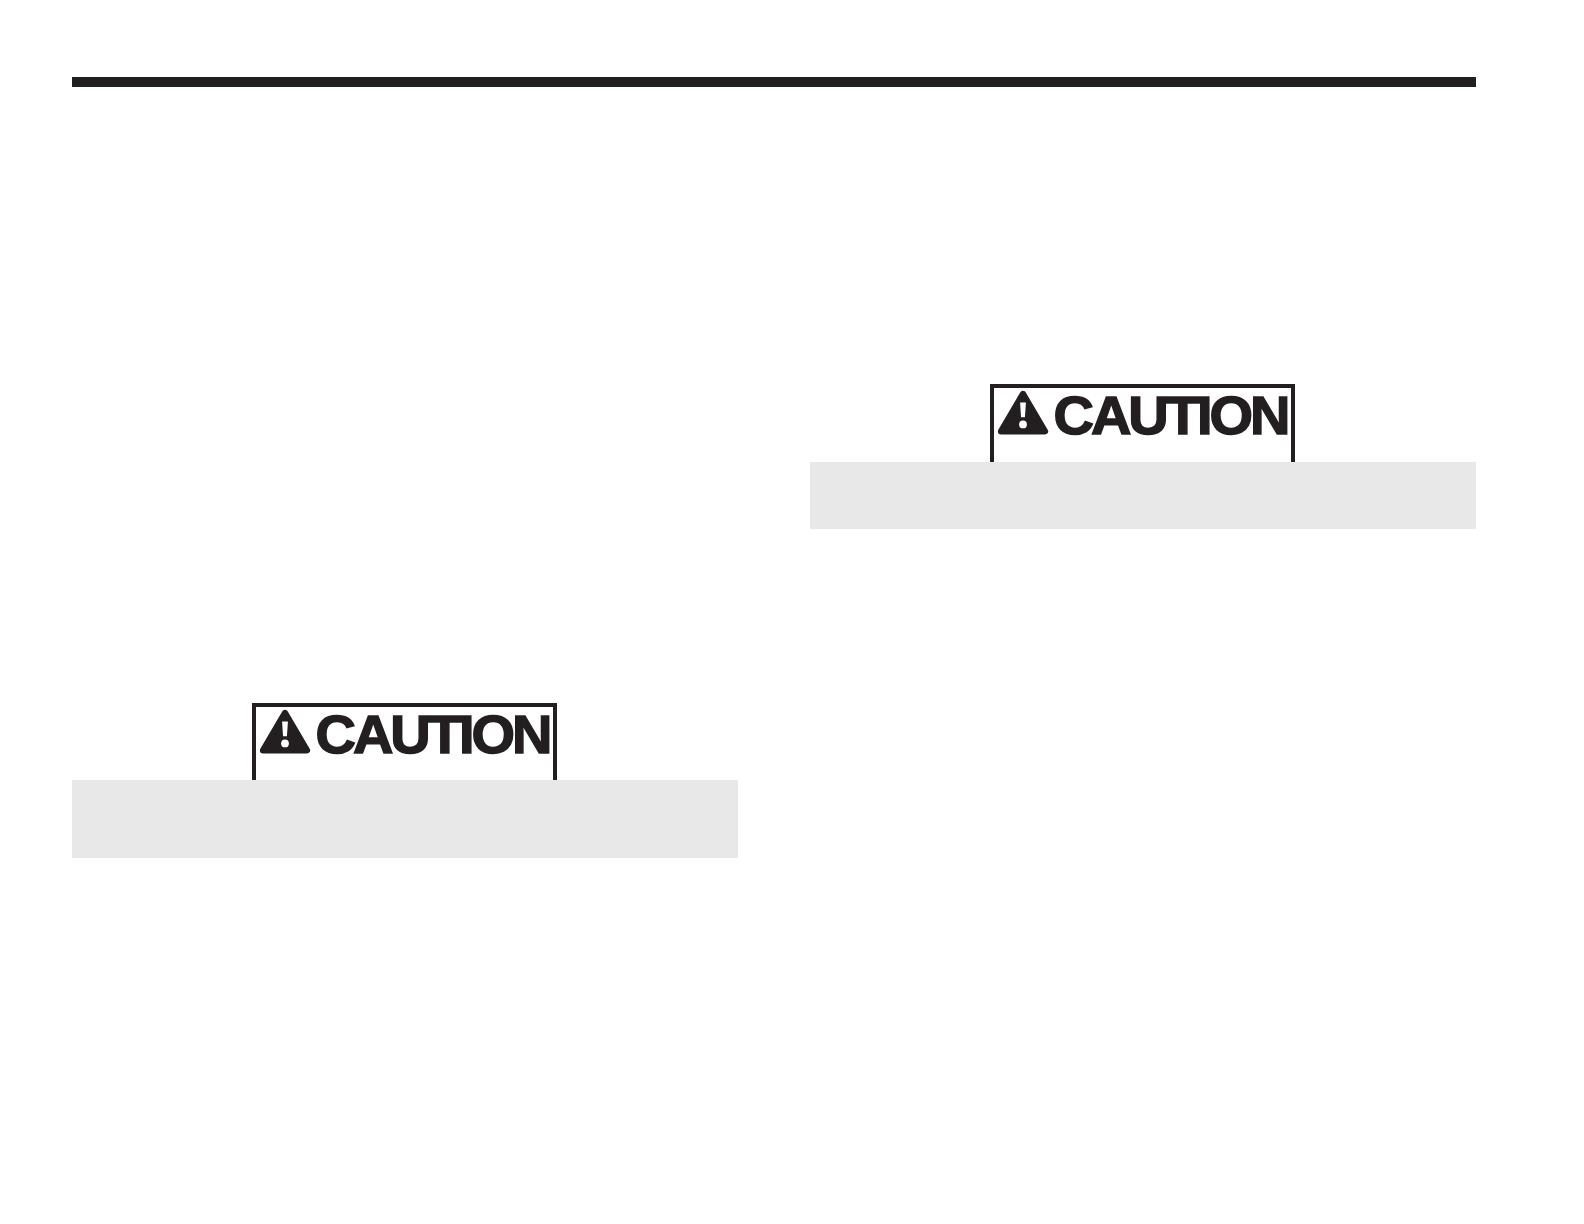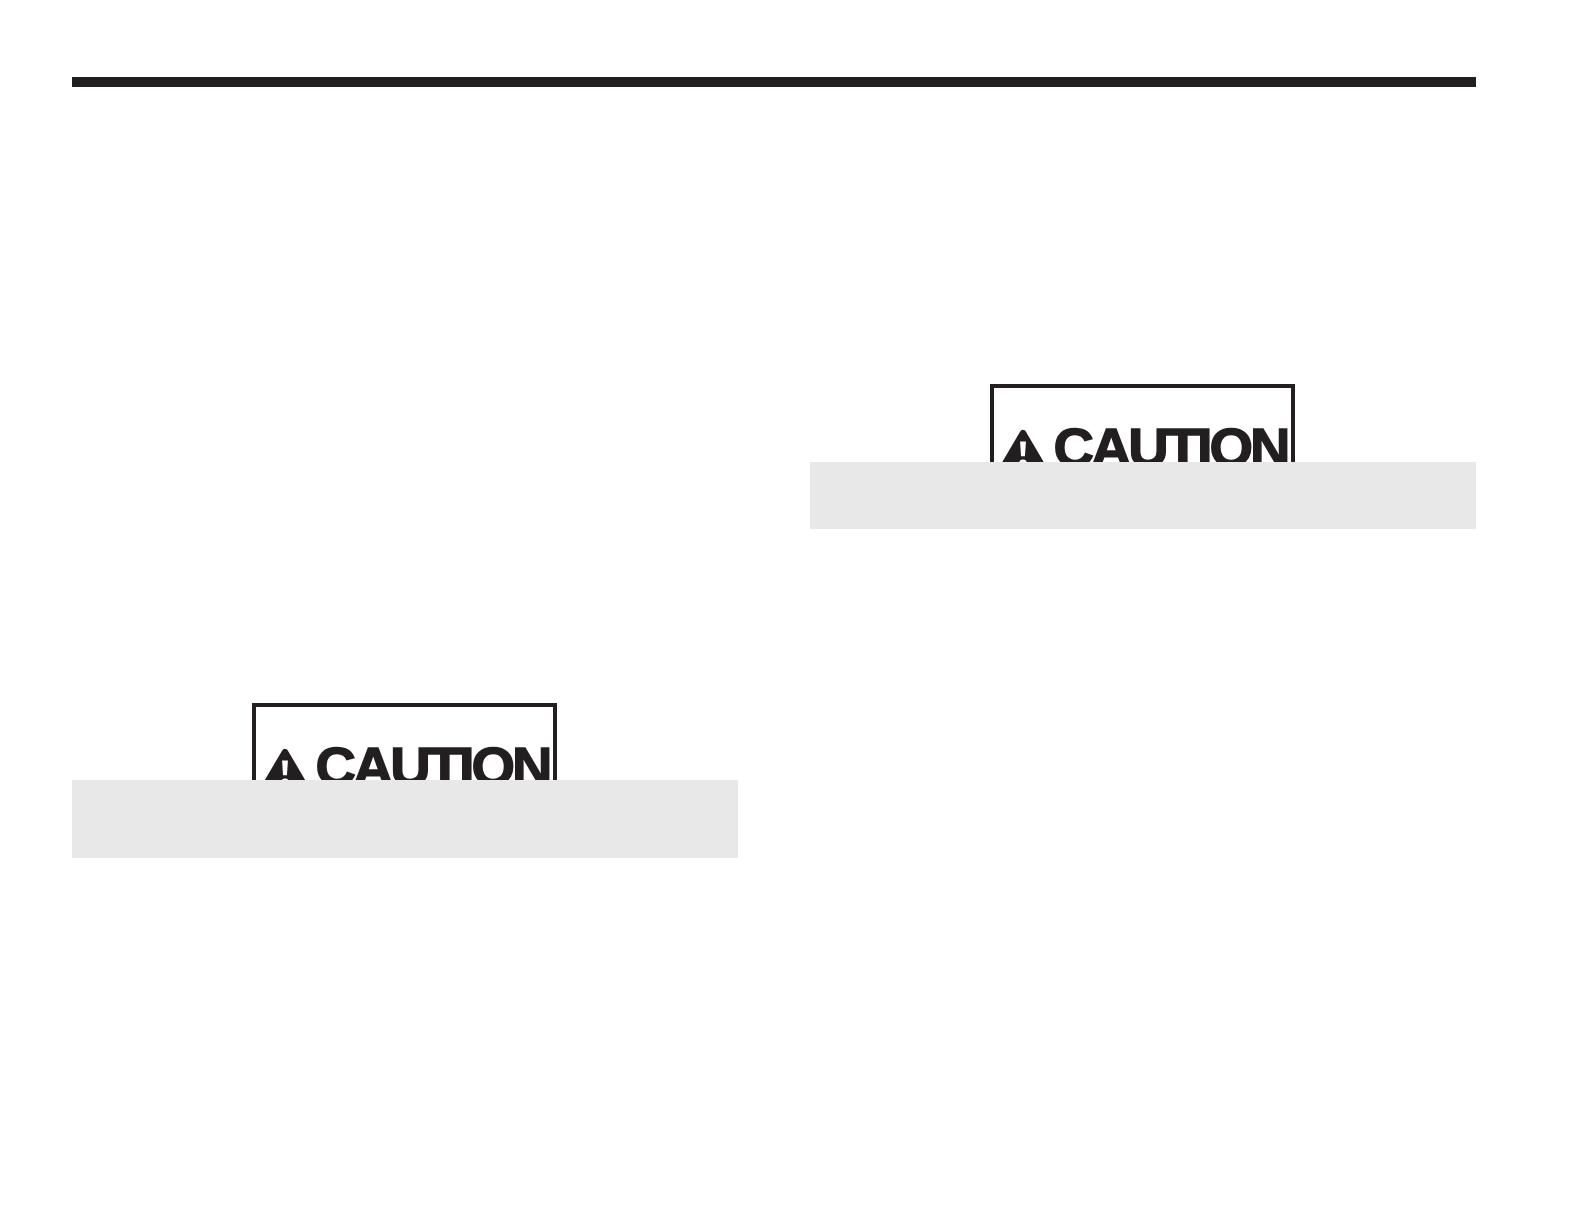--- a/index.html
+++ b/index.html
@@ -24,21 +24,21 @@
     left: 72px; top: 77px;
     width: 1404px; height: 10px;
     background: var(--ink);
   }
   .caution {
     position: absolute;
     width: 305px; height: 96px;
     background: #fff;
     border: 4px solid var(--ink);
     display: flex;
-    align-items: flex-end;
+    align-items: flex-start;
     justify-content: center;
     gap: 4px;
     overflow: hidden;
   }
   .caution-right { left: 990px; top: 384px; }
   .caution-left  { left: 252px; top: 703px; }
   .tri {
     display: inline-flex;
     flex: 0 0 auto;
     margin-top: 2px;

